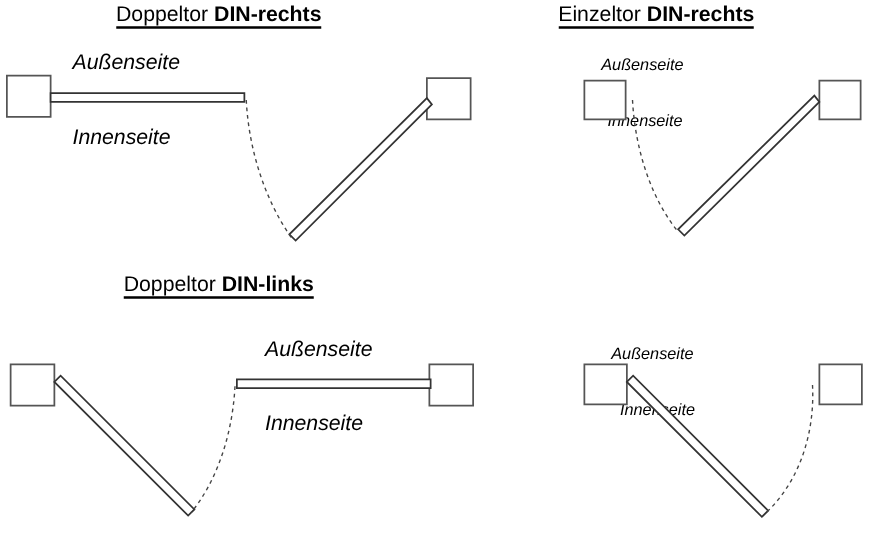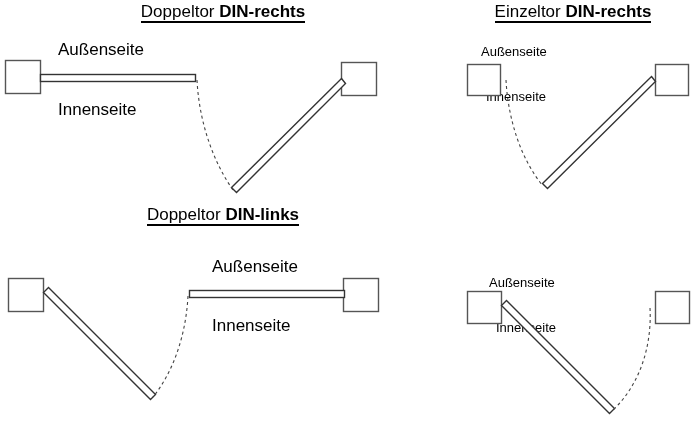--- a/index.html
+++ b/index.html
@@ -16,25 +16,24 @@
   }
   #diagram-root {
     position: relative;
     width: 700px;
     height: 433px;
   }
   .panel {
     position: absolute;
     width: 350px;
     height: 216px;
-    padding-left: 32px;
   }
   .panel-tl { left: 0;   top: 0; }
   .panel-tr { left: 350px; top: 0; }
-  .panel-bl { left: 0;   top: 203px; }
+  .panel-bl { left: 0;   top: 216px; }
   .panel-br { left: 350px; top: 217px; }
 
   .panel-title {
     position: absolute;
     top: 1px;
     width: 100%;
     text-align: center;
     font-size: 17px;
     line-height: 22px;
     white-space: nowrap;
@@ -43,20 +42,21 @@
   .panel-title .t-bold    { font-weight: 700; }
   .panel-title .t-underline {
     border-bottom: 2px solid #000;
     padding-bottom: 0px;
   }
 
   .face-label {
     position: absolute;
     white-space: nowrap;
     font-weight: 400;
+    font-style: italic;
   }
   .lbl-big   { font-size: 17px; }
   .lbl-small { font-size: 13px; }
 
   .panel svg {
     position: absolute;
     left: 0;
     top: 0;
     width: 350px;
     height: 216px;

